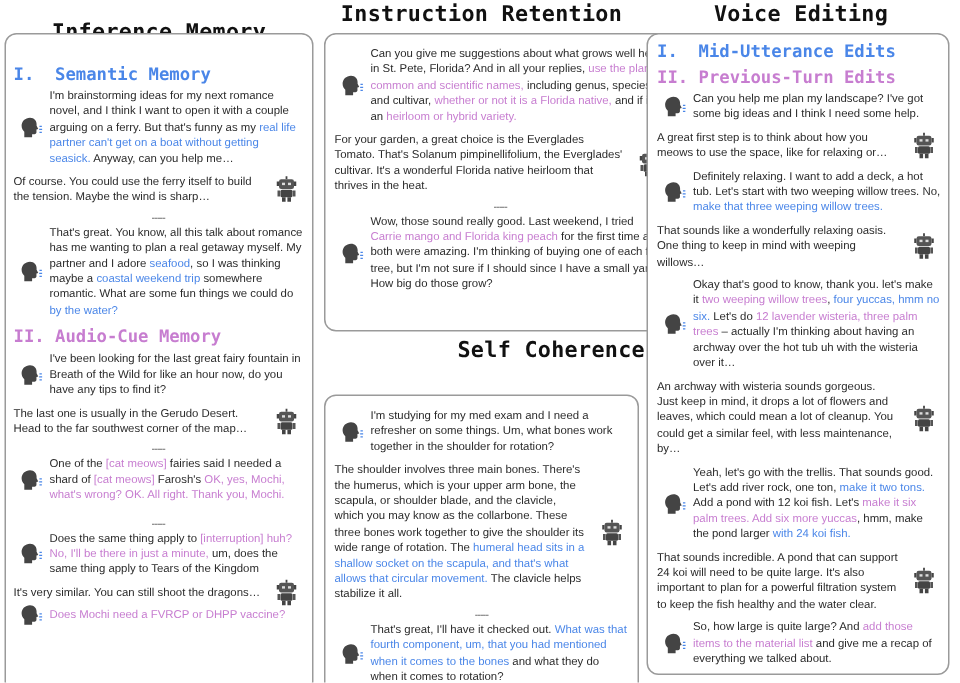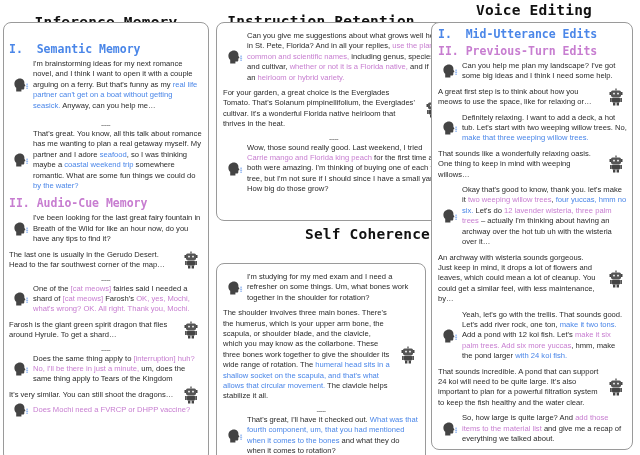--- a/index.html
+++ b/index.html
@@ -83,20 +83,23 @@
 </svg>
 
 <div class="col-title" style="left:0;top:14px;width:212px;">Inference Memory</div>
 <div class="panel" id="panel-inference" style="left:3px;top:22px;width:206px;height:440px;padding:19px 6px 4px 5px;">
     <div class="section-head blue">I.  Semantic Memory</div>
     <div style="height: 3px;"></div>
     <div class="turn user"><span class="icon"><svg viewBox="0 0 18 18" width="18" height="18">
           <use href="#user-glyph"></use>
         </svg></span><span>I'm brainstorming ideas for my next romance novel, and I think I want to open it with a couple arguing on a ferry. But that's funny as my </span><span class="blue">real life partner can't get on a boat without getting seasick.</span><span> Anyway, can you help me…</span></div>
     <div class="gap"></div>
+    <div class="turn bot"><span class="icon"><svg viewBox="0 0 18 18" width="18" height="18">
+          <use href="#robot-glyph"></use>
+        </svg></span><span>Of course. You could use the ferry itself to build the tension. Maybe the wind is sharp…</span></div>
     <div class="gap"></div>
     <div class="sep">-----</div>
     <div class="turn user"><span class="icon"><svg viewBox="0 0 18 18" width="18" height="18">
           <use href="#user-glyph"></use>
         </svg></span><span>That's great. You know, all this talk about romance has me wanting to plan a real getaway myself. My partner and I adore </span><span class="blue">seafood</span><span>, so I was thinking maybe a </span><span class="blue">coastal weekend trip</span><span> somewhere romantic. What are some fun things we could do </span><span class="blue">by the water?</span></div>
     <div class="gap"></div>
     <div class="section-head pink">II. Audio-Cue Memory</div>
     <div style="height: 3px;"></div>
     <div class="turn user"><span class="icon"><svg viewBox="0 0 18 18" width="18" height="18">
           <use href="#user-glyph"></use>
@@ -104,40 +107,37 @@
     <div class="gap"></div>
     <div class="turn bot"><span class="icon"><svg viewBox="0 0 18 18" width="18" height="18">
           <use href="#robot-glyph"></use>
         </svg></span><span>The last one is usually in the Gerudo Desert. Head to the far southwest corner of the map…</span></div>
     <div class="gap"></div>
     <div class="sep">-----</div>
     <div class="turn user"><span class="icon"><svg viewBox="0 0 18 18" width="18" height="18">
           <use href="#user-glyph"></use>
         </svg></span><span>One of the </span><span class="pink">[cat meows]</span><span> fairies said I needed a shard of </span><span class="pink">[cat meows]</span><span>  Farosh's </span><span class="pink">OK, yes, Mochi, what's wrong? OK. All right. Thank you, Mochi.</span></div>
     <div class="gap"></div>
-    <div class="turn bot"><span class="icon"><svg viewBox="0 0 18 18" width="18" height="18">
-          <use href="#robot-glyph"></use>
-        </svg></span><span>Farosh is the giant green spirit dragon that flies around Hyrule. To get a shard…</span></div>
     <div class="gap"></div>
     <div class="sep">-----</div>
     <div class="turn user"><span class="icon"><svg viewBox="0 0 18 18" width="18" height="18">
           <use href="#user-glyph"></use>
         </svg></span><span>Does the same thing apply to </span><span class="pink">[interruption] huh? No, I'll be there in just a minute,</span><span> um, does the same thing apply to Tears of the Kingdom</span></div>
     <div class="gap"></div>
     <div class="turn bot"><span class="icon"><svg viewBox="0 0 18 18" width="18" height="18">
           <use href="#robot-glyph"></use>
         </svg></span><span>It's very similar. You can still shoot the dragons…</span></div>
     <div class="gap"></div>
     <div class="turn user"><span class="icon"><svg viewBox="0 0 18 18" width="18" height="18">
           <use href="#user-glyph"></use>
         </svg></span><span class="pink">Does Mochi need a FVRCP or DHPP vaccine?</span></div>
     <div class="gap"></div>
   </div>
 
-<div class="col-title" style="left:212px;top:13px;width:218px;">Instruction Retention</div>
+<div class="col-title" style="left:212px;top:2px;width:218px;">Instruction Retention</div>
 <div class="panel" id="panel-instruction" style="left:216px;top:22px;width:235px;height:199px;padding:8px 6px 4px 6px;">
     <div class="turn user"><span class="icon"><svg viewBox="0 0 18 18" width="18" height="18">
           <use href="#user-glyph"></use>
         </svg></span><span>Can you give me suggestions about what grows well here in St. Pete, Florida? And in all your replies, </span><span class="pink">use the plant's common and scientific names,</span><span> including genus, species, and cultivar, </span><span class="pink">whether or not it is a Florida native,</span><span> and if it is an </span><span class="pink">heirloom or hybrid variety.</span></div>
     <div class="gap"></div>
     <div class="turn bot"><span class="icon"><svg viewBox="0 0 18 18" width="18" height="18">
           <use href="#robot-glyph"></use>
         </svg></span><span>For your garden, a great choice is the Everglades Tomato. That's Solanum pimpinellifolium, the Everglades' cultivar. It's a wonderful Florida native heirloom that thrives in the heat.</span></div>
     <div class="gap"></div>
     <div class="sep">-----</div>

